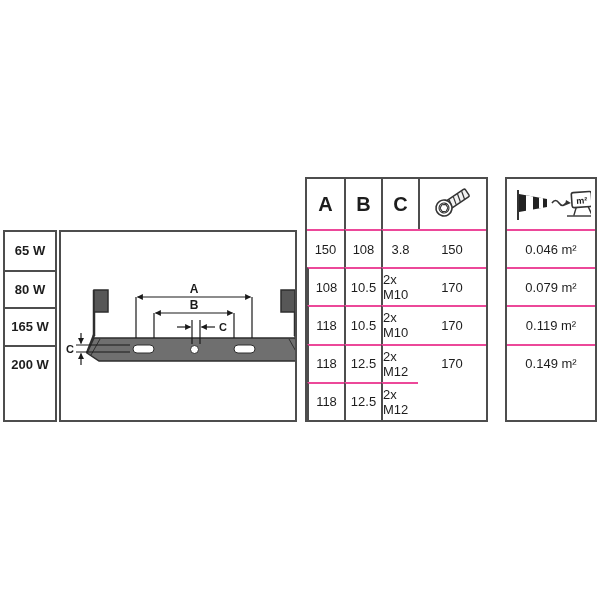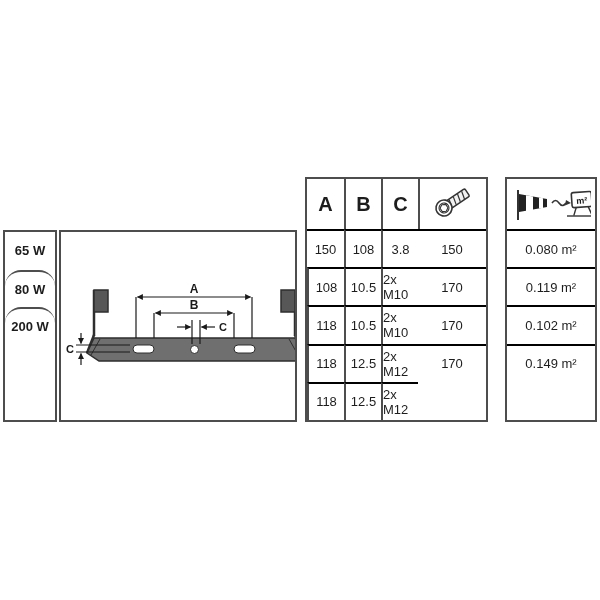--- a/index.html
+++ b/index.html
@@ -5,44 +5,45 @@
   html,body{margin:0;padding:0;}
   body{
     width:600px;height:600px;position:relative;background:#ffffff;
     font-family:"Liberation Sans", sans-serif;color:#1d1d1d;
     -webkit-font-smoothing:antialiased;
   }
   .box{position:absolute;border:2px solid #4d4d4d;background:#fff;box-sizing:border-box;}
 
   
   .watt-table{left:3px;top:230px;width:54px;height:192px;display:grid;grid-template-rows:repeat(5,1fr);}
-  .watt-cell{display:flex;align-items:center;justify-content:center;font-size:13px;font-weight:bold;border-top:2px solid #4d4d4d;border-radius:16px;}
+  .watt-cell{display:flex;align-items:center;justify-content:center;font-size:13px;font-weight:bold;border-top:2px solid #4d4d4d;}
   .watt-cell:first-child{border-top:none;}
 
   
   .drawing-box{left:59px;top:230px;width:238px;height:192px;display:flex;align-items:center;justify-content:center;}
 
   
   .main-table{left:305px;top:177px;width:183px;height:245px;display:grid;
     grid-template-columns:37px 37px 37px 1fr;grid-template-rows:50px repeat(5,1fr);}
   .wind-table{left:505px;top:177px;width:92px;height:245px;display:grid;
     grid-template-columns:1fr;grid-template-rows:50px repeat(5,1fr);}
   .cell{display:flex;align-items:center;justify-content:center;font-size:13px;box-sizing:border-box;
-    border-top:2px solid #000000;border-left:2px solid #4d4d4d;}
+    border-top:2px solid #ec4899;border-left:2px solid #4d4d4d;}
   .cell.r0{border-top:none;}
   .cell.c0{border-left:none;}
   .hcell{font-size:20px;font-weight:bold;}
   svg text{font-family:"Liberation Sans",sans-serif;}
 </style>
 </head>
 <body>
 
 <div class="box watt-table">
   <div class="watt-cell">65 W</div>
   <div class="watt-cell">80 W</div>
+  <div class="watt-cell">165 W</div>
   <div class="watt-cell">200 W</div>
 </div>
 
 <div class="box drawing-box">
   <svg width="234" height="188" viewBox="0 0 234 188">
     <defs>
       <marker id="ah" viewBox="0 0 10 10" refX="9" refY="5" markerWidth="7" markerHeight="5" orient="auto-start-reverse">
         <path d="M0,0 L10,5 L0,10 Z" fill="#1a1a1a"></path>
       </marker>
     </defs>
@@ -159,17 +160,17 @@
 
       <g transform="rotate(-4 72 20)">
         <rect x="61" y="8" width="20" height="15" rx="2" fill="#ffffff" stroke="#333" stroke-width="1.6"></rect>
         <text x="71" y="19.5" text-anchor="middle" font-size="9" font-weight="bold" fill="#1a1a1a">m²</text>
         <line x1="65" y1="23" x2="62" y2="31" stroke="#333" stroke-width="1.4"></line>
         <line x1="77" y1="23" x2="80" y2="31" stroke="#333" stroke-width="1.4"></line>
       </g>
       <line x1="56" y1="32" x2="80" y2="32" stroke="#333" stroke-width="1.4"></line>
     </svg>
   </div>
-  <div class="cell c0">0.080 m²</div>
+  <div class="cell c0">0.046 m²</div>
+  <div class="cell c0">0.079 m²</div>
   <div class="cell c0">0.119 m²</div>
-  <div class="cell c0">0.102 m²</div>
   <div class="cell c0">0.149 m²</div>
 </div>
 
 </body></html>

